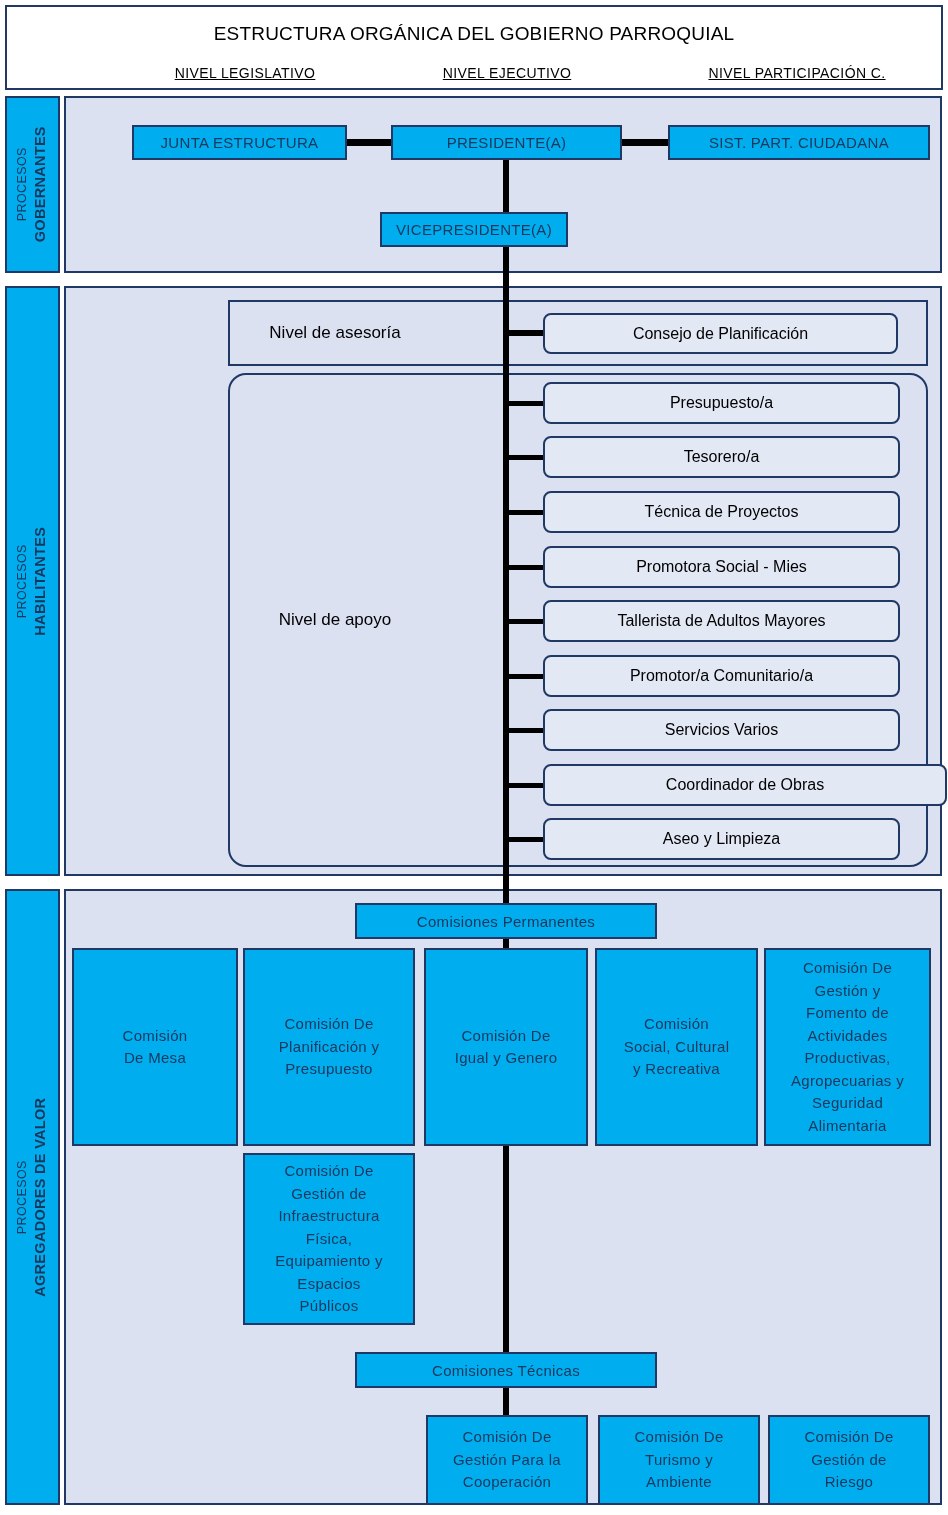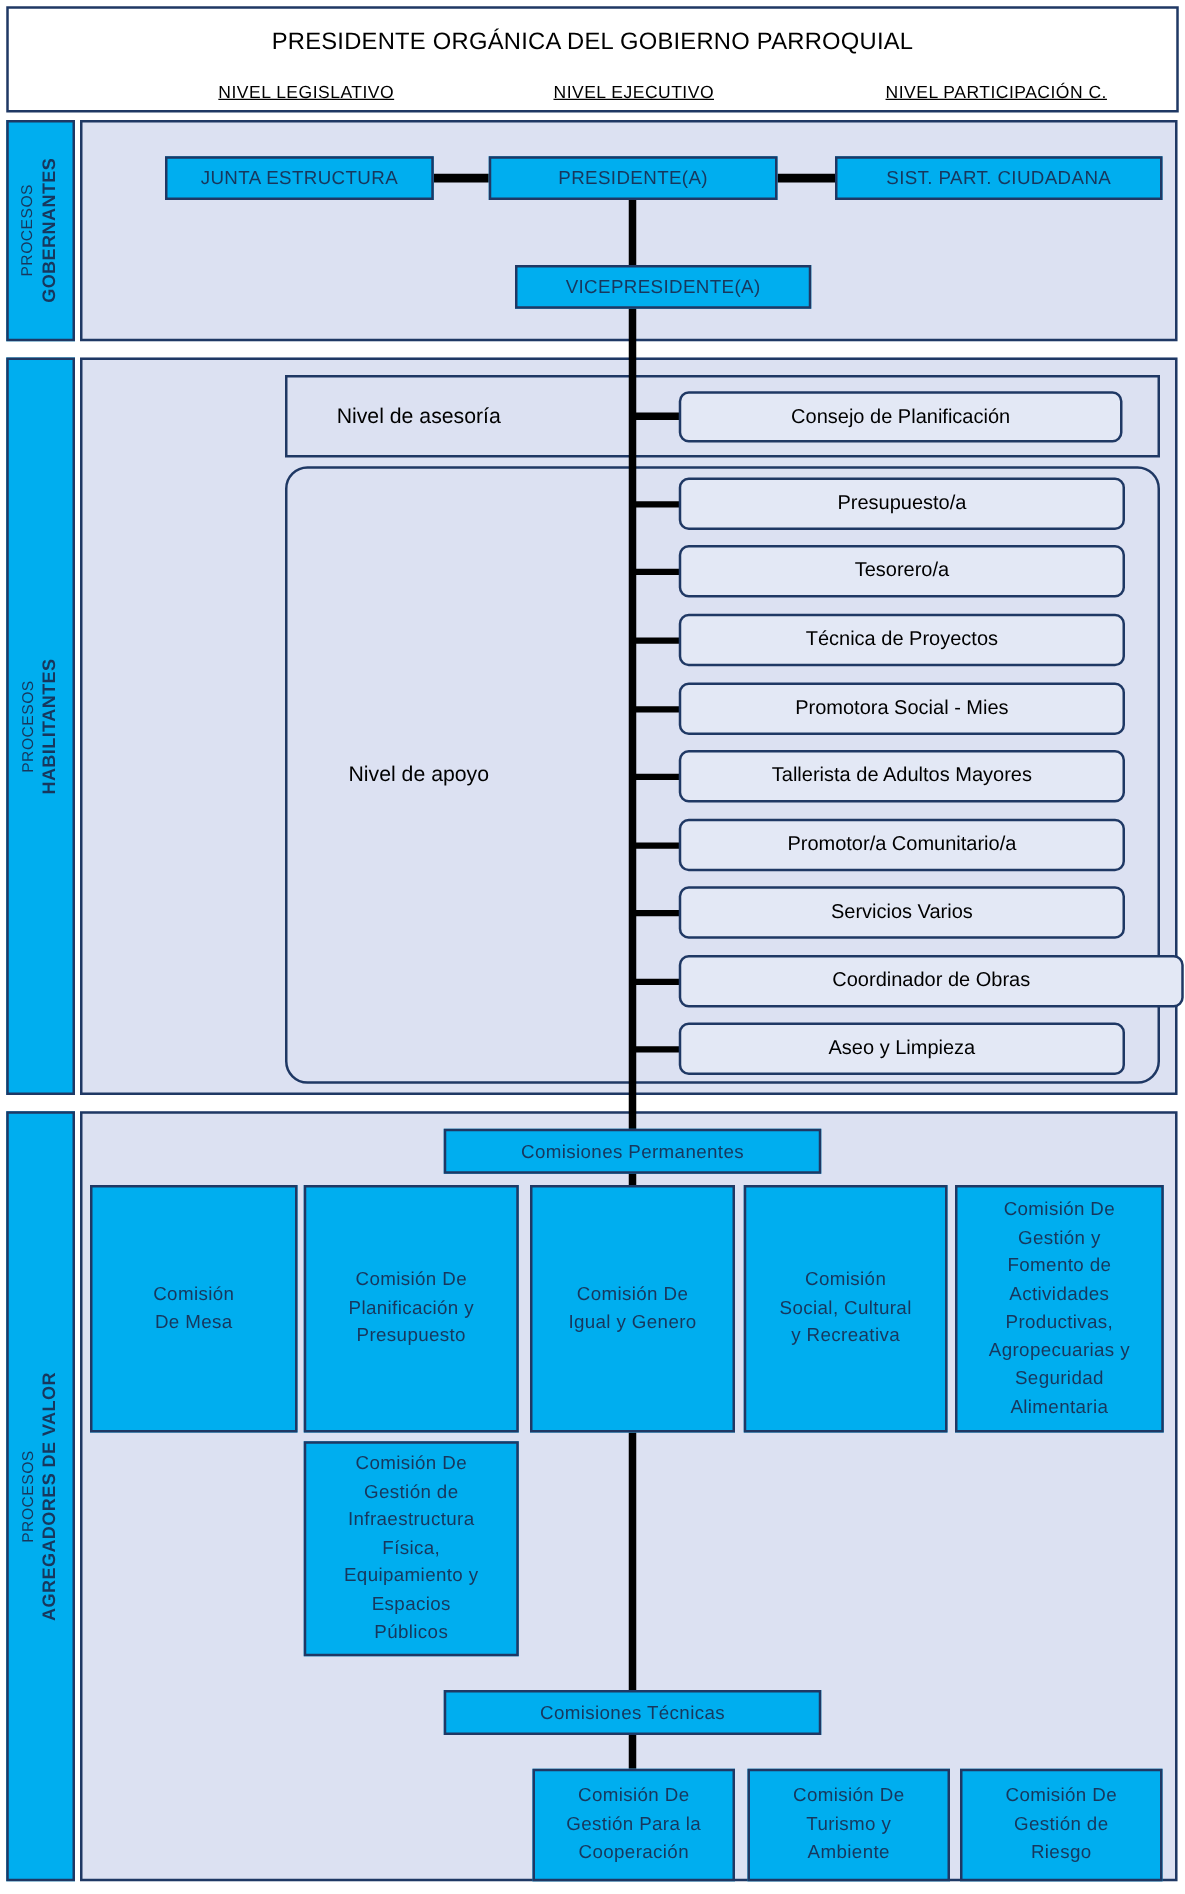--- a/index.html
+++ b/index.html
@@ -35,42 +35,42 @@
                  color: #000; z-index: 1; }
 
   .line { background: #000; z-index: 2; }
 </style>
 </head>
 <body>
 
 <div class="page">
 
   <div class="abs header-box" style="left:5px; top:5px; width:938px; height:85px;">
-    <div class="abs title" style="left:0; right:0; top:16px;">PRESIDENTE ORGÁNICA DEL GOBIERNO PARROQUIAL</div>
+    <div class="abs title" style="left:0; right:0; top:16px;">ESTRUCTURA ORGÁNICA DEL GOBIERNO PARROQUIAL</div>
     <div class="abs level-label" style="left:238px; top:58px;">NIVEL LEGISLATIVO</div>
     <div class="abs level-label" style="left:500px; top:58px;">NIVEL EJECUTIVO</div>
     <div class="abs level-label" style="left:790px; top:58px;">NIVEL PARTICIPACIÓN C.</div>
   </div>
 
   <div class="abs strip" style="left:5px; top:96px; width:55px; height:177px;">
     <div class="strip-inner">
       <span class="strip-top">PROCESOS</span>
       <span class="strip-main">GOBERNANTES</span>
     </div>
   </div>
   <div class="abs band" style="left:64px; top:96px; width:878px; height:177px;"></div>
 
   <div class="abs line" style="left:347px; top:139px; width:44px; height:7px;"></div>
   <div class="abs line" style="left:622px; top:139px; width:46px; height:7px;"></div>
   <div class="abs line" style="left:503px; top:160px; width:6px; height:745px;"></div>
 
   <div class="abs cyanbox" style="left:132px; top:125px; width:215px; height:35px;">JUNTA ESTRUCTURA</div>
   <div class="abs cyanbox" style="left:391px; top:125px; width:231px; height:35px;">PRESIDENTE(A)</div>
   <div class="abs cyanbox" style="left:668px; top:125px; width:262px; height:35px;">SIST. PART. CIUDADANA</div>
-  <div class="abs cyanbox" style="left:412px; top:212px; width:237px; height:35px;">VICEPRESIDENTE(A)</div>
+  <div class="abs cyanbox" style="left:380px; top:212px; width:188px; height:35px;">VICEPRESIDENTE(A)</div>
 
   <div class="abs strip" style="left:5px; top:286px; width:55px; height:590px;">
     <div class="strip-inner">
       <span class="strip-top">PROCESOS</span>
       <span class="strip-main">HABILITANTES</span>
     </div>
   </div>
   <div class="abs band" style="left:64px; top:286px; width:878px; height:590px;"></div>
 
   <div class="abs frame" style="left:228px; top:300px; width:700px; height:66px;"></div>

